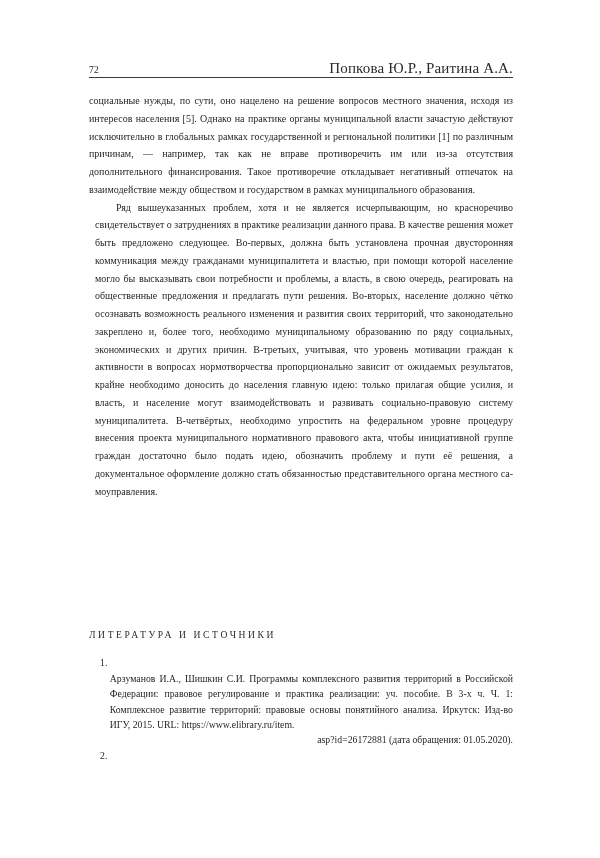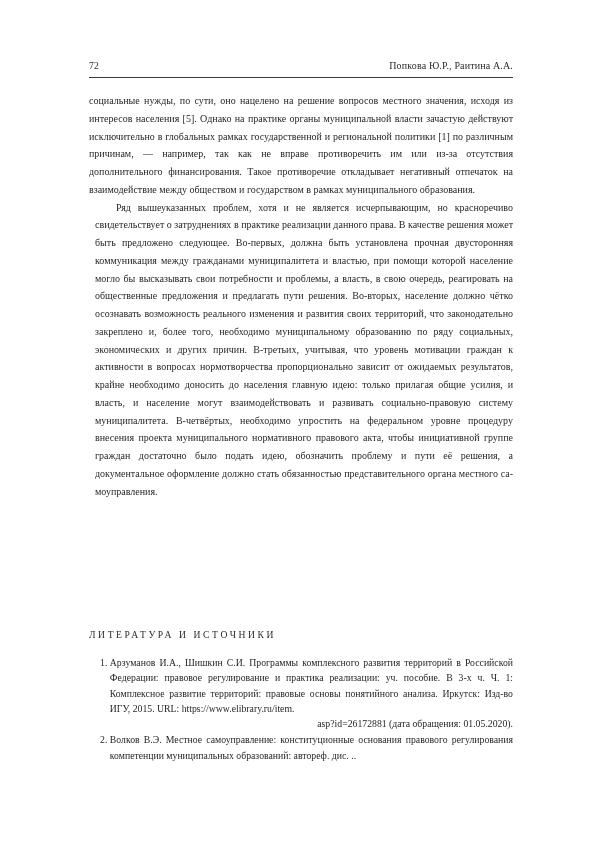--- a/index.html
+++ b/index.html
@@ -33,21 +33,21 @@
     font-size: 9.3px;
     color: #2b2b2b;
     letter-spacing: 0.15px;
     gap: 6px;
   }
   .folio {
     font-size: 9.6px;
     color: #2b2b2b;
   }
   .head-authors {
-    font-size: 10px;
+    font-size: 15px;
     color: #2b2b2b;
     white-space: nowrap;
   }
   .head-rule {
     position: absolute;
     left: 89px;
     top: 77px;
     width: 424px;
     height: 1px;
     background: #3a3a3a;
@@ -113,20 +113,21 @@
     white-space: nowrap;
     padding-right: 2.5px;
     font-size: 9.75px;
     line-height: 15.35px;
   }
   .ref-text {
     flex: 1 1 auto;
     text-align: justify;
     text-justify: inter-word;
     hyphens: manual;
+    margin-top: 16px;
     -webkit-hyphens: manual;
   }
   .ref-text .lastline {
     text-align: right;
   }
 </style>
 </head>
 <body>
 
 <div class="page">
@@ -144,17 +145,17 @@
 
   <div class="refs-heading">ЛИТЕРАТУРА И ИСТОЧНИКИ</div>
 
   <ul class="refs-list">
     <li class="ref-item">
       <span class="ref-num">1.</span>
       <span class="ref-text"><span>Арзуманов И.А., Шишкин С.И. Программы комплексного развития территорий в Российской Федерации: правовое регулирование и практика реализации: уч. пособие. В 3-х ч. Ч. 1: Комплексное развитие территорий: правовые основы по­нятийного анализа. Иркутск: Изд-во ИГУ, 2015. URL: https://www.elibrary.ru/item.</span><span class="lastline" style="display:block">asp?id=26172881 (дата обращения: 01.05.2020).</span></span>
     </li>
     <li class="ref-item">
       <span class="ref-num">2.</span>
-      <span class="ref-text"><span>Волков В.Э. Местное самоуправление: конституционные основания правово­го регулирования компетенции муниципальных образований: автореф. дис. ..</span></span>
+      <span class="ref-text"></span>
     </li>
   </ul>
 
 </div>
 
 </body></html>

